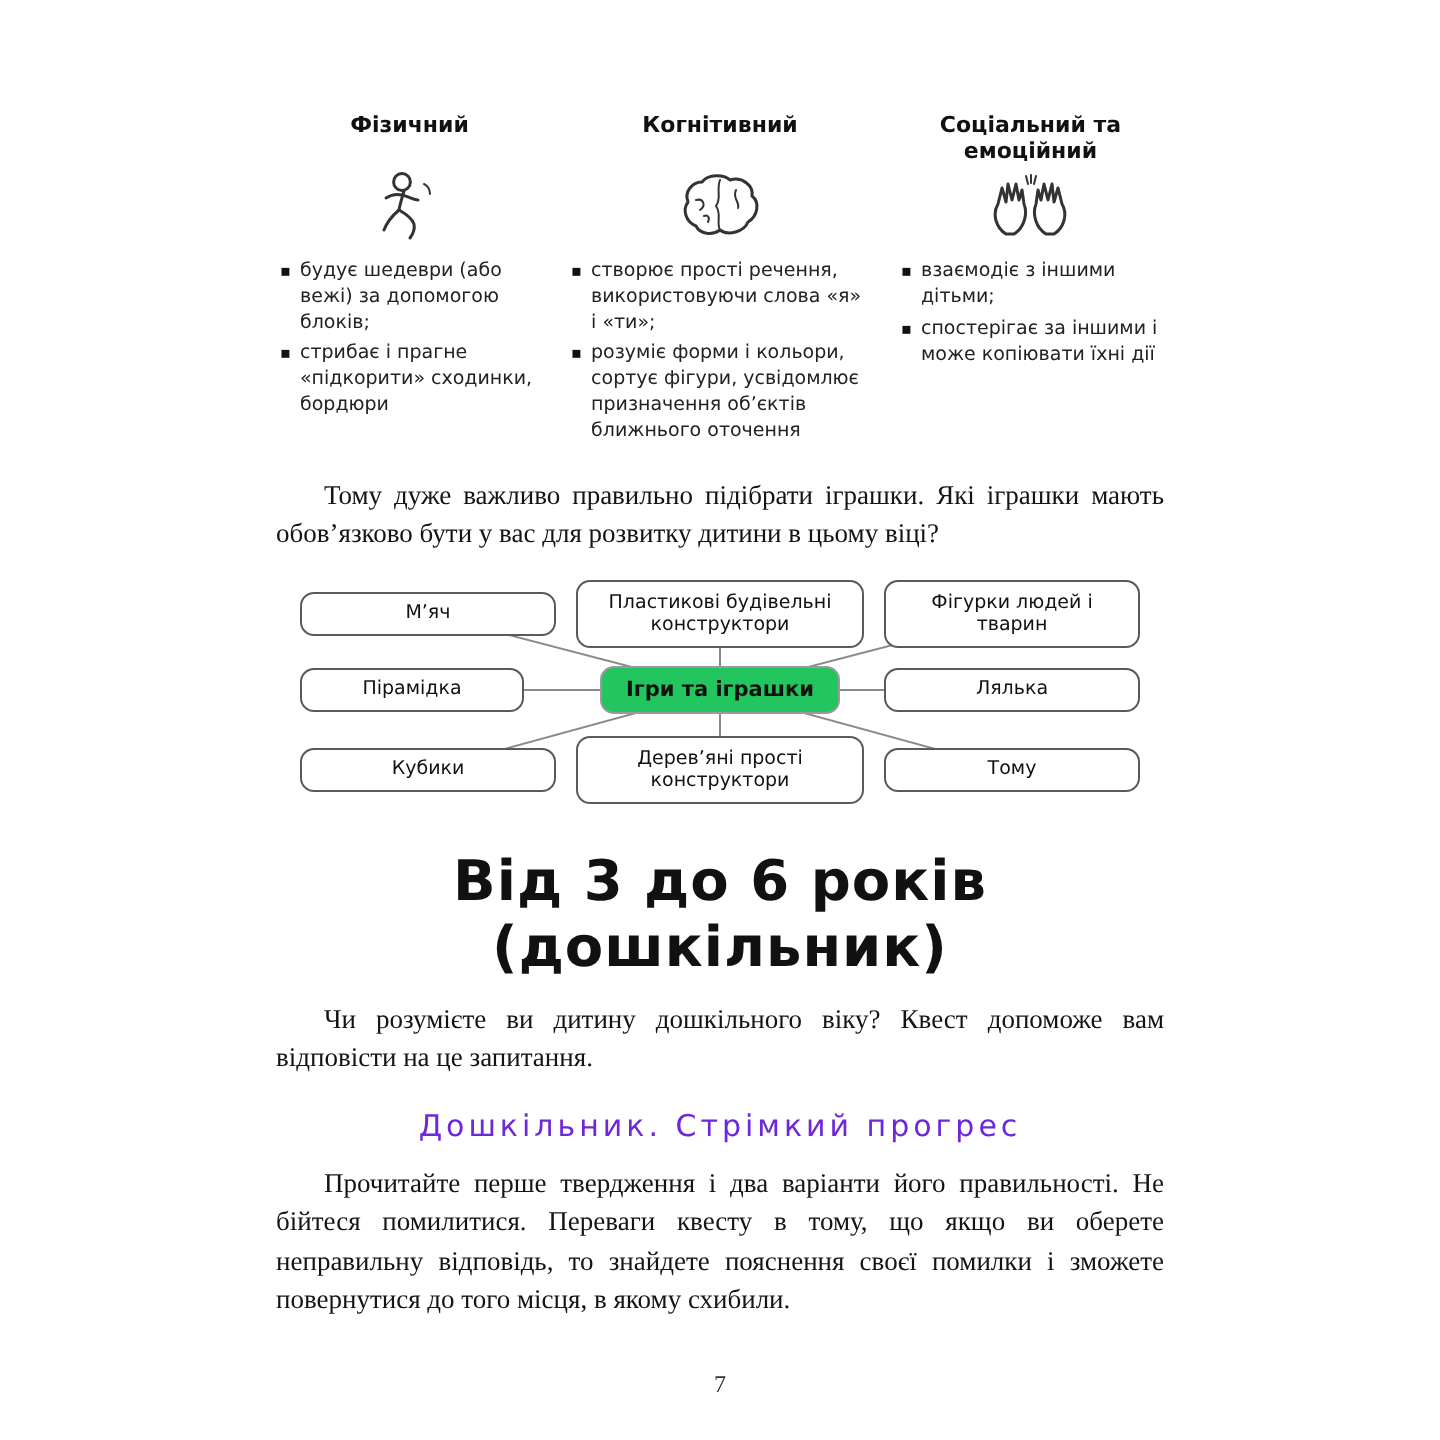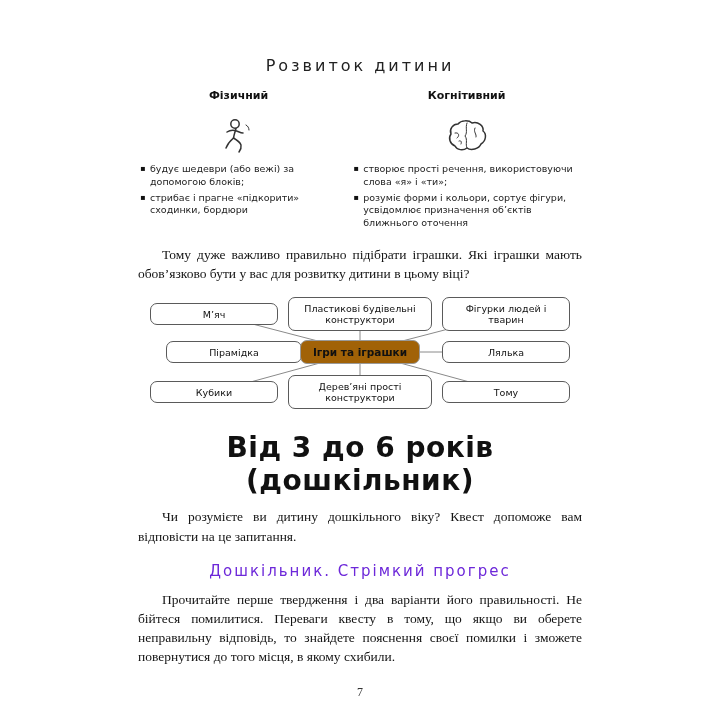--- a/index.html
+++ b/index.html
@@ -100,21 +100,21 @@
     border:1px solid #5a5a5a;
     border-radius:7px;
     background:#ffffff;
     font-family:"DejaVu Sans", sans-serif;
     font-size:9.5px;
     line-height:1.2;
     padding:2px 6px;
     color:#111;
   }
   .node.center-node{
-    background:#a16207;
+    background:#22c55e;
     border-color:#9a9a9a;
     font-weight:bold;
     font-size:10.5px;
   }
   .big-heading{
     margin:22px 0 10px 0;
     text-align:center;
     font-family:"DejaVu Sans", sans-serif;
     font-weight:700;
     font-size:28px;
@@ -141,21 +141,20 @@
   }
   .sketch{stroke:#333;fill:none;stroke-width:1.5;stroke-linecap:round;stroke-linejoin:round;}
   .sketch-thin{stroke:#333;fill:none;stroke-width:1;stroke-linecap:round;}
 </style>
 </head>
 <body>
 
 <div class="page">
   <div class="content">
 
-    <h2 class="hw-title">Розвиток дитини</h2>
 
     <div class="columns">
 
       <div class="col">
         <div class="col-title">Фізичний</div>
         <div class="col-icon">
           <svg width="40" height="38" viewBox="0 0 40 38">
             <circle class="sketch" cx="16" cy="7" r="4.2"></circle>
             <path class="sketch" d="M17 11.5 C16 15 15 18 14.5 21"></path>
             <path class="sketch" d="M8 15 C11 13 14 13 16 13.5 C19 14 21 16 24 16"></path>
@@ -180,41 +179,55 @@
             <path class="sketch-thin" d="M30 9 C28 13 32 15 31 18"></path>
             <path class="sketch-thin" d="M14 22 C16 21 17 23 16 25"></path>
           </svg>
         </div>
         <ul>
           <li>створює прості речення, використовуючи слова «я» і «ти»;</li>
           <li>розуміє форми і кольори, сортує фігури, усвідомлює призначення об’єктів ближнього оточення</li>
         </ul>
       </div>
 
+      <div class="col">
+        <div class="col-title">Соціальний та емоційний</div>
+        <div class="col-icon">
+          <svg width="48" height="36" viewBox="0 0 48 36">
+            <path class="sketch" d="M12 32 C7 29 5 22 8 17 L10 9 L12 16 L13 7 L15 15 L17 7 L18.5 15 L20 10 L21 17 C23 22 21 29 16 32 Z"></path>
+            <path class="sketch" d="M36 32 C41 29 43 22 40 17 L38 9 L36 16 L35 7 L33 15 L31 7 L29.5 15 L28 10 L27 17 C25 22 27 29 32 32 Z"></path>
+            <path class="sketch-thin" d="M22 3 L23 7 M24.5 2.5 L24.5 6.5 M27 3 L26 7"></path>
+          </svg>
+        </div>
+        <ul>
+          <li>взаємодіє з іншими дітьми;</li>
+          <li>спостерігає за іншими і може копіювати їхні дії</li>
+        </ul>
+      </div>
 
     </div>
 
     <p class="body indent intro">Тому дуже важливо правильно підібрати іграшки. Які іграшки мають обов’язково бути у вас для розвитку дитини в цьому віці?</p>
 
     <div class="diagram">
       <svg class="links" width="420" height="112" viewBox="0 0 420 112">
         <line x1="210" y1="55" x2="64" y2="17" stroke="#8a8a8a" stroke-width="1"></line>
         <line x1="210" y1="55" x2="210" y2="17" stroke="#8a8a8a" stroke-width="1"></line>
         <line x1="210" y1="55" x2="356" y2="17" stroke="#8a8a8a" stroke-width="1"></line>
         <line x1="210" y1="55" x2="64" y2="55" stroke="#8a8a8a" stroke-width="1"></line>
         <line x1="210" y1="55" x2="356" y2="55" stroke="#8a8a8a" stroke-width="1"></line>
         <line x1="210" y1="55" x2="64" y2="95" stroke="#8a8a8a" stroke-width="1"></line>
         <line x1="210" y1="55" x2="210" y2="95" stroke="#8a8a8a" stroke-width="1"></line>
         <line x1="210" y1="55" x2="356" y2="95" stroke="#8a8a8a" stroke-width="1"></line>
       </svg>
 
       <div class="node" style="left:0;   top:6;  top:6px;  width:128px; height:22px;">М’яч</div>
       <div class="node" style="left:138px; top:0;   width:144px; height:34px;text-align:center;">Пластикові будівельні конструктори</div>
       <div class="node" style="left:292px; top:0;   width:128px; height:34px;">Фігурки людей і тварин</div>
-      <div class="node" style="left:16px;    top:44px; width:136px; height:22px;">Пірамідка</div>
+      <div class="node" style="left:0;    top:44px; width:112px; height:22px;">Пірамідка</div>
       <div class="node center-node" style="left:150px; top:43px; width:120px; height:24px;">Ігри та іграшки</div>
       <div class="node" style="left:292px; top:44px; width:128px; height:22px;">Лялька</div>
       <div class="node" style="left:0;    top:84px; width:128px; height:22px;">Кубики</div>
       <div class="node" style="left:138px; top:78px; width:144px; height:34px;">Дерев’яні прості конструктори</div>
       <div class="node" style="left:292px; top:84px; width:128px; height:22px;">Тому</div>
     </div>
 
     <h1 class="big-heading">Від 3 до 6 років (дошкільник)</h1>
 
     <p class="body indent">Чи розумієте ви дитину дошкільного віку? Квест допоможе вам відповісти на це запитання.</p>

